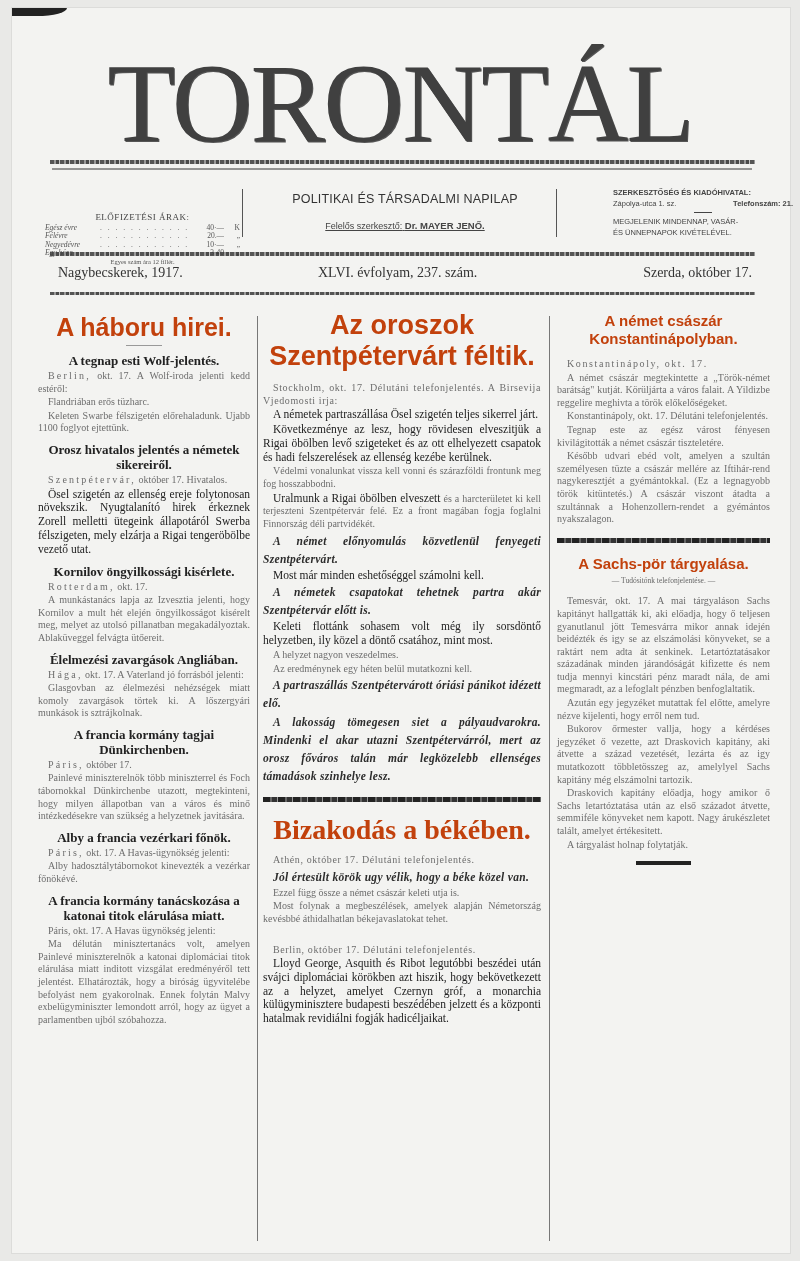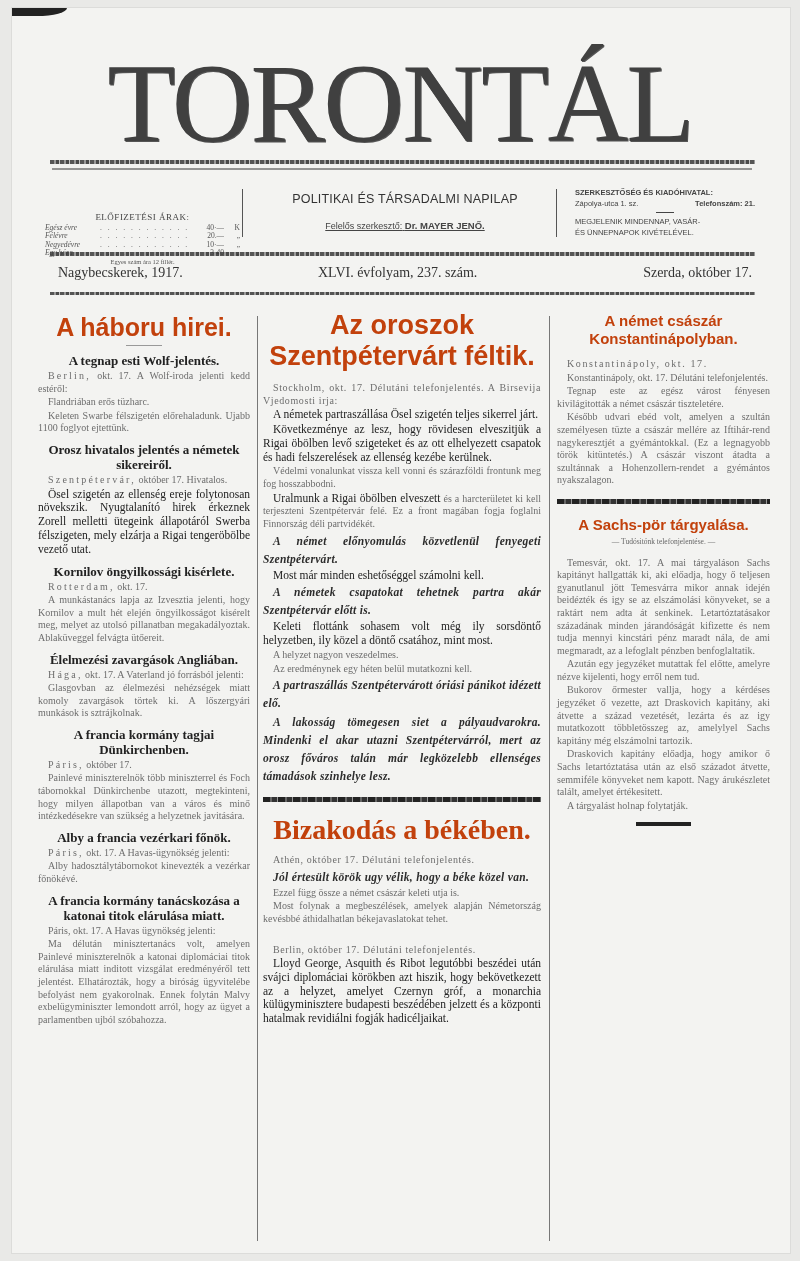--- a/index.html
+++ b/index.html
@@ -42,21 +42,21 @@
   .prices .pr .pl { width: 55px; font-style: italic; }
   .prices .pr .dots { flex: 1; overflow: hidden; white-space: nowrap; letter-spacing: 2px; }
   .prices .pr .pv { width: 30px; text-align: right; }
   .prices .pr .pu { width: 16px; text-align: right; }
   .prices .pf { text-align: center; font-size: 6.5px; }
   .vline { position: absolute; width: 1px; background: #555; }
   .center-info { position: absolute; left: 205px; top: 0; width: 310px; text-align: center; }
   .center-info .sub { font-family: "Liberation Sans", sans-serif; font-size: 12.5px; margin-top: 7px; color: #333; letter-spacing: .2px; }
   .center-info .editor { font-family: "Liberation Sans", sans-serif; font-size: 9px; margin-top: 14px; color: #444; text-decoration: underline; }
   .center-info .editor b { font-size: 9.5px; }
-  .right-info { position: absolute; left: 530px; top: 2px; width: 180px; font-family: "Liberation Sans", sans-serif; font-size: 7.5px; color: #444; line-height: 11px; }
+  .right-info { position: absolute; left: 568px; top: 2px; width: 180px; font-family: "Liberation Sans", sans-serif; font-size: 7.5px; color: #444; line-height: 11px; }
   .right-info .bold { font-weight: bold; }
   .right-info .row { display: flex; justify-content: space-between; }
   .right-info .sep { width: 18px; height: 1px; background: #444; margin: 3px auto 3px auto; }
   .dateline { position: absolute; left: 50px; top: 265px; width: 710px; height: 20px; font-size: 14px; color: #333; }
   .dateline span { position: absolute; top: 0; }
   .col { position: absolute; top: 308px; font-size: 10px; line-height: 12.6px; color: #6d6d6d; }
   .col p { margin: 0; text-align: justify; text-indent: 10px; }
   .col p + p { margin-top: 1px; }
   .col .bold { font-weight: normal; color: #222; font-size: 11.5px; line-height: 13.8px; }
   .col .boldit { font-weight: bold; font-style: italic; color: #2c2c2c; font-size: 11.5px; line-height: 18px; letter-spacing: .3px; }
@@ -208,20 +208,21 @@
   <p class="boldit">Jól értesült körök ugy vélik, hogy a béke közel van.</p>
   <p>Ezzel függ össze a német császár keleti utja is.</p>
   <p>Most folynak a megbeszélések, amelyek alapján Németország kevésbbé áthidalhatlan békejavaslatokat tehet.</p>
   <p class="spaced" style="letter-spacing:.6px; margin-top:18px;">Berlin, október 17. Délutáni telefonjelentés.</p>
   <p class="bold">Lloyd George, Asquith és Ribot legutóbbi beszédei után svájci diplomáciai körökben azt hiszik, hogy bekövetkezett az a helyzet, amelyet Czernyn gróf, a monarchia külügyminisztere budapesti beszédében jelzett és a központi hatalmak revidiálni fogják hadicéljaikat.</p>
 </div>
 
 <div class="col" style="left:557px; width:213px;">
   <h1 class="h-main" style="font-size:15px; line-height:18px; margin:4px 0 10px 0;">A német császár Konstantinápolyban.</h1>
   <p class="spaced" style="letter-spacing:1.6px;">Konstantinápoly, okt. 17.</p>
+  <p>A német császár megtekintette a „Török-német barátság" kutját. Körüljárta a város falait. A Yildizbe reggelire meghivta a török előkelőségeket.</p>
   <p>Konstantinápoly, okt. 17. Délutáni telefonjelentés.</p>
   <p>Tegnap este az egész várost fényesen kivilágitották a német császár tiszteletére.</p>
   <p>Később udvari ebéd volt, amelyen a szultán személyesen tüzte a császár mellére az Iftihár-rend nagykeresztjét a gyémántokkal. (Ez a legnagyobb török kitüntetés.) A császár viszont átadta a szultánnak a Hohenzollern-rendet a gyémántos nyakszalagon.</p>
 
   <div class="block-rule"></div>
 
   <h1 class="h-main" style="font-size:15px; line-height:18px; margin:2px 0 2px 0;">A Sachs-pör tárgyalása.</h1>
   <div class="byline">— Tudósitónk telefonjelentése. —</div>
   <p>Temesvár, okt. 17. A mai tárgyaláson Sachs kapitányt hallgatták ki, aki előadja, hogy ő teljesen gyanutlanul jött Temesvárra mikor annak idején beidézték és igy se az elszámolási könyveket, se a raktárt nem adta át senkinek. Letartóztatásakor századának minden járandóságát kifizette és nem tudja mennyi kincstári pénz maradt nála, de ami megmaradt, az a lefoglalt pénzben benfoglaltatik.</p>
   <p>Azután egy jegyzéket mutattak fel előtte, amelyre nézve kijelenti, hogy erről nem tud.</p>

